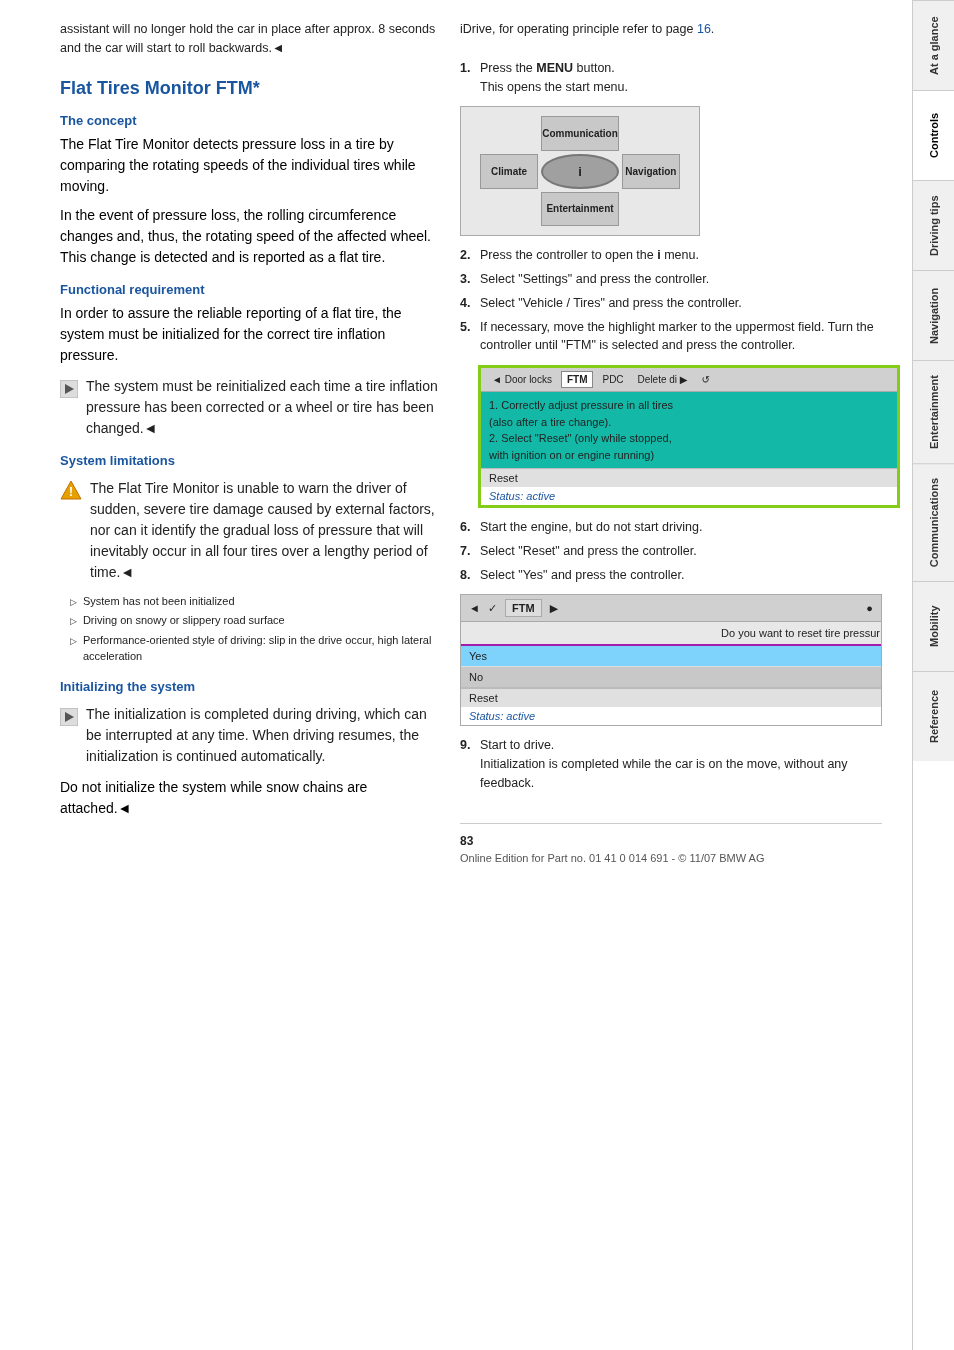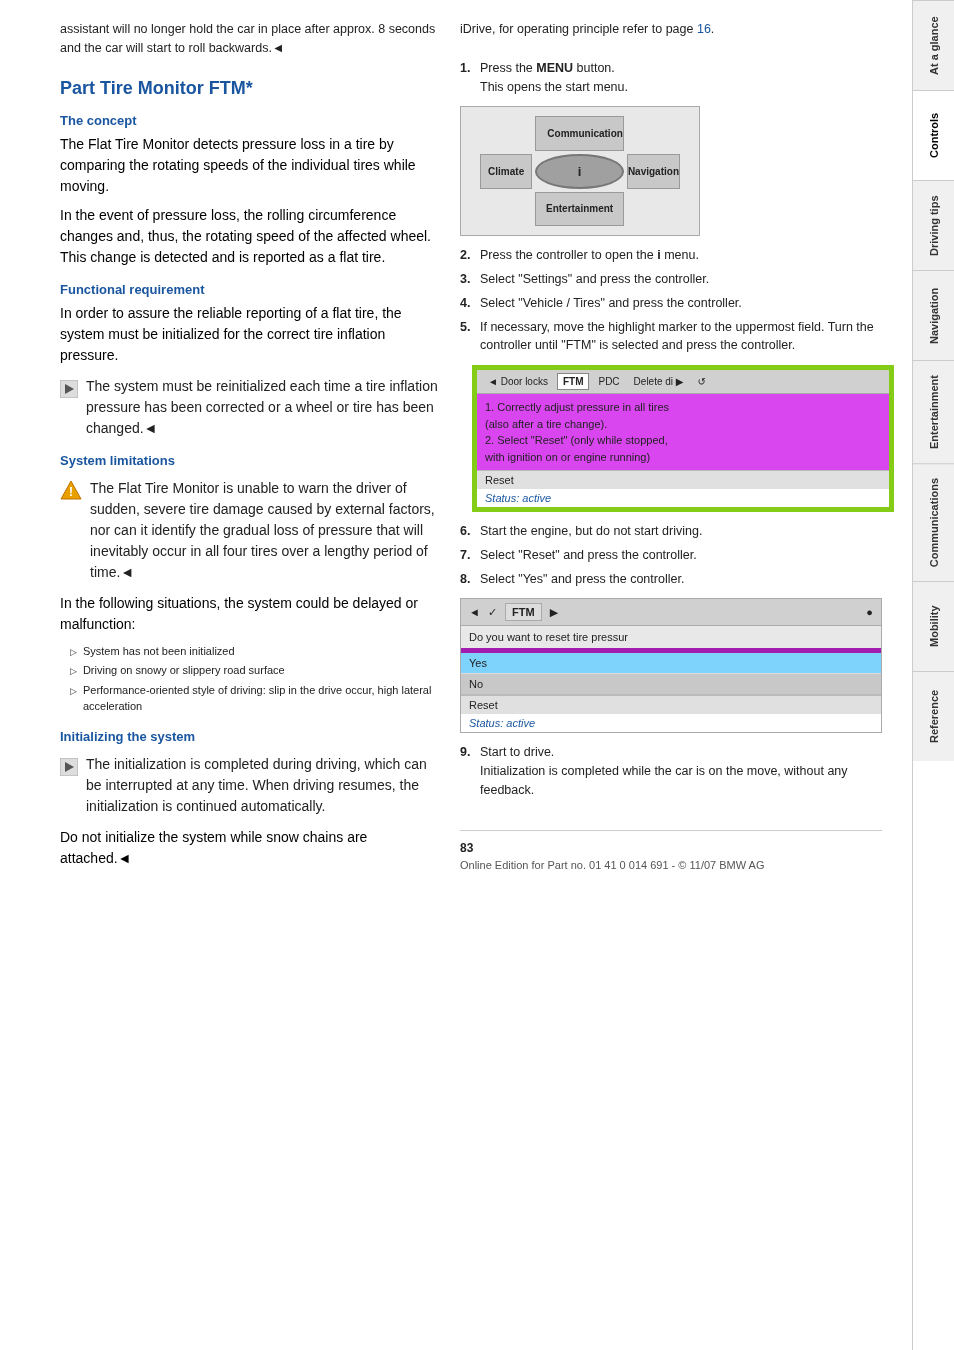--- a/index.html
+++ b/index.html
@@ -178,24 +178,24 @@
       height: 130px;
       margin: 10px 0;
       position: relative;
       display: flex;
       align-items: center;
       justify-content: center;
     }
 
     
     .ftm-bar {
-      border: 5px solid #84cc16;
-      background: #d946ef;
+      border: 3px solid #84cc16;
+      background: #14b8a6;
       width: 100%;
-      margin: 10px 12px;
+      margin: 10px 18px;
       font-size: 11px;
     }
 
     .ftm-header {
       background: #d0d0d0;
       display: flex;
       align-items: center;
       padding: 3px 6px;
       gap: 4px;
       border-bottom: 1px solid #aaa;
@@ -249,24 +249,25 @@
       display: flex;
       align-items: center;
       justify-content: center;
       padding: 4px 8px;
       gap: 8px;
       font-size: 11px;
       border-bottom: 1px solid #aaa;
     }
 
     .yn-question {
-      padding: 5px 8px;
+      padding: 5px 1px;
       font-size: 11px;
       background: #e8e8e8;
-      border-bottom: 5px solid #a21caf;
+      border-bottom: 2px solid #a21caf;
+      text-align: right;
     }
 
     .yn-yes {
       padding: 4px 8px;
       font-size: 11px;
       background: #7dd3fc;
       border-bottom: 1px solid #ddd;
     }
 
     .yn-no {
@@ -297,21 +298,21 @@
   </style>
 </head>
 <body>
 
 <div class="page-wrapper">
   <div class="main-content">
 
     <div class="left-column">
       <p class="intro-text">assistant will no longer hold the car in place after approx. 8 seconds and the car will start to roll backwards.◄</p>
 
-      <h1 class="section-title">Part Tire Monitor FTM*</h1>
+      <h1 class="section-title">Flat Tires Monitor FTM*</h1>
 
       <h2 class="sub-heading">The concept</h2>
       <p class="body-text">The Flat Tire Monitor detects pressure loss in a tire by comparing the rotating speeds of the individual tires while moving.</p>
       <p class="body-text">In the event of pressure loss, the rolling circumference changes and, thus, the rotating speed of the affected wheel. This change is detected and is reported as a flat tire.</p>
 
       <h2 class="sub-heading">Functional requirement</h2>
       <p class="body-text">In order to assure the reliable reporting of a flat tire, the system must be initialized for the correct tire inflation pressure.</p>
       <div class="note-box">
         <div style="margin-top:4px;">
           <svg width="18" height="18" viewBox="0 0 18 18">
@@ -325,21 +326,20 @@
       <h2 class="sub-heading">System limitations</h2>
       <div class="note-box">
         <div style="margin-top:2px;">
           <svg width="22" height="20" viewBox="0 0 22 20">
             <polygon points="11,1 21,19 1,19" fill="#e8a000" stroke="#c07000" stroke-width="1"></polygon>
             <text x="11" y="16" text-anchor="middle" font-size="12" font-weight="bold" fill="white">!</text>
           </svg>
         </div>
         <p class="note-text">The Flat Tire Monitor is unable to warn the driver of sudden, severe tire damage caused by external factors, nor can it identify the gradual loss of pressure that will inevitably occur in all four tires over a lengthy period of time.◄</p>
       </div>
-      <p class="body-text">In the following situations, the system could be delayed or malfunction:</p>
       <ul class="bullet-list">
         <li>
             <span>System has not been initialized</span>
           </li>
         <li>
             <span>Driving on snowy or slippery road surface</span>
           </li>
         <li>
             <span>Performance-oriented style of driving: slip in the drive occur, high lateral acceleration</span>
           </li>
@@ -368,21 +368,21 @@
           <span class="num bold-text">1.</span>
           <span>Press the <strong>MENU</strong> button.<br>
           <span>This opens the start menu.</span></span>
         </li>
       </ol>
 
       <div class="menu-image">
         <div style="display:grid; grid-template-columns: 1fr 1fr 1fr; grid-template-rows: 1fr 1fr 1fr; width:200px; height:110px; gap:3px;">
 
           <div style="background:transparent; border:none;"></div>
-          <div style="background:#c8c8c8; border:1px solid #999; display:flex; align-items:center; justify-content:center; font-size:10px; font-weight:bold; color:#222;padding-left:11px;">Communication</div>
+          <div style="background:#c8c8c8; border:1px solid #999; display:flex; align-items:center; justify-content:center; font-size:10px; font-weight:bold; color:#222;">Communication</div>
           <div style="background:transparent; border:none;"></div>
 
           <div style="background:#c8c8c8; border:1px solid #999; display:flex; align-items:center; justify-content:center; font-size:10px; font-weight:bold; color:#222;">Climate</div>
           <div style="background:#a0a0a0; border:2px solid #777; display:flex; align-items:center; justify-content:center; font-size:13px; font-weight:bold; color:#222; border-radius:50%;">i</div>
           <div style="background:#c8c8c8; border:1px solid #999; display:flex; align-items:center; justify-content:center; font-size:10px; font-weight:bold; color:#222;">Navigation</div>
 
           <div style="background:transparent; border:none;"></div>
           <div style="background:#c8c8c8; border:1px solid #999; display:flex; align-items:center; justify-content:center; font-size:10px; font-weight:bold; color:#222;">Entertainment</div>
           <div style="background:transparent; border:none;"></div>
         </div>

